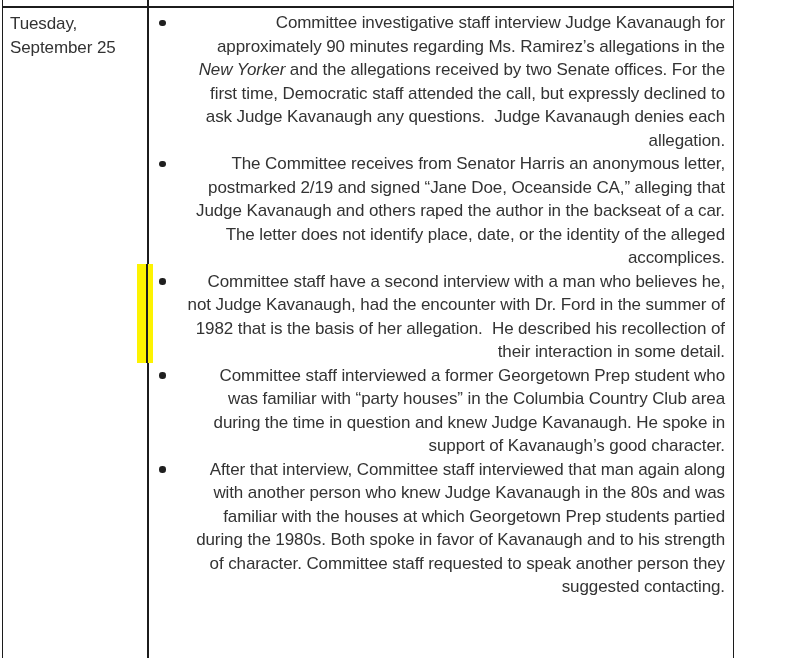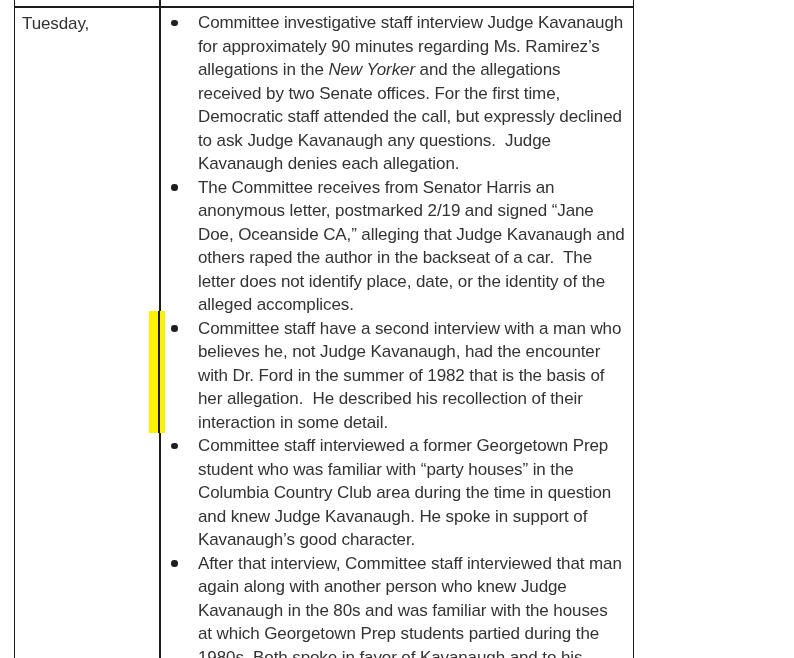--- a/index.html
+++ b/index.html
@@ -6,22 +6,22 @@
     margin: 0;
     padding: 0;
     width: 794px;
     height: 658px;
     background: #ffffff;
     font-family: "Liberation Sans", sans-serif;
     overflow: hidden;
   }
   .table {
     position: relative;
-    margin-left: 14px;
-    width: 620px;
+    margin-left: 2px;
+    width: 732px;
     border-left: 1.5px solid #1c1c1c;
     border-right: 1.6px solid #1c1c1c;
     box-sizing: border-box;
   }
   .row { display: flex; }
   .top-sliver {
     height: 6px;
     border-bottom: 2px solid #1c1c1c;
   }
   .main-row { height: 650px; }
@@ -39,20 +39,21 @@
   .top-sliver .date-cell { padding: 0; }
   .content-cell {
     flex: 1 1 auto;
     padding: 3px 8px 0 0;
     box-sizing: border-box;
   }
   ul.bullet-list {
     margin: 0;
     padding: 0 0 0 37px;
     list-style: none;
+    text-align: right;
   }
   li.list-item {
     position: relative;
     font-size: 17px;
     line-height: 23.5px;
     color: #333333;
     letter-spacing: -0.1px;
     white-space: pre-wrap;
   }
   .bullet-dot {
@@ -82,20 +83,21 @@
 <body>
 
 <div class="table">
   <div class="row top-sliver">
     <div class="date-cell"></div>
     <div class="content-cell"></div>
   </div>
   <div class="row main-row">
     <div class="date-cell">
       <div>Tuesday,</div>
+      <div>September 25</div>
     </div>
     <div class="content-cell">
       <ul class="bullet-list">
           <li class="list-item"><span class="bullet-dot"></span><span class="">Committee investigative staff interview Judge Kavanaugh for approximately 90 minutes regarding Ms. Ramirez’s allegations in the </span><span class="italic">New Yorker</span><span class=""> and the allegations received by two Senate offices. For the first time, Democratic staff attended the call, but expressly declined to ask Judge Kavanaugh any questions.  Judge Kavanaugh denies each allegation.</span></li>
           <li class="list-item"><span class="bullet-dot"></span><span class="">The Committee receives from Senator Harris an anonymous letter, postmarked 2/19 and signed “Jane Doe, Oceanside CA,” alleging that Judge Kavanaugh and others raped the author in the backseat of a car.  The letter does not identify place, date, or the identity of the alleged accomplices.</span></li>
           <li class="list-item"><span class="highlight-bar"></span><span class="bullet-dot"></span><span class="">Committee staff have a second interview with a man who believes he, not Judge Kavanaugh, had the encounter with Dr. Ford in the summer of 1982 that is the basis of her allegation.  He described his recollection of their interaction in some detail.</span></li>
           <li class="list-item"><span class="bullet-dot"></span><span class="">Committee staff interviewed a former Georgetown Prep student who was familiar with “party houses” in the Columbia Country Club area during the time in question and knew Judge Kavanaugh. He spoke in support of Kavanaugh’s good character.</span></li>
           <li class="list-item"><span class="bullet-dot"></span><span class="">After that interview, Committee staff interviewed that man again along with another person who knew Judge Kavanaugh in the 80s and was familiar with the houses at which Georgetown Prep students partied during the 1980s. Both spoke in favor of Kavanaugh and to his strength of character. Committee staff requested to speak another person they suggested contacting.</span></li>
         </ul>
     </div>

